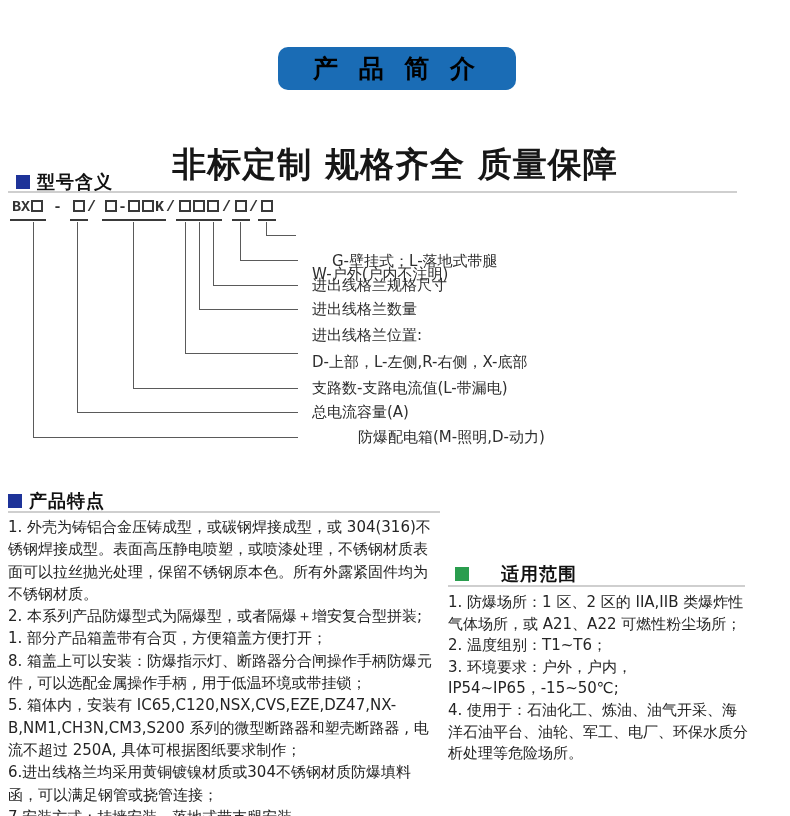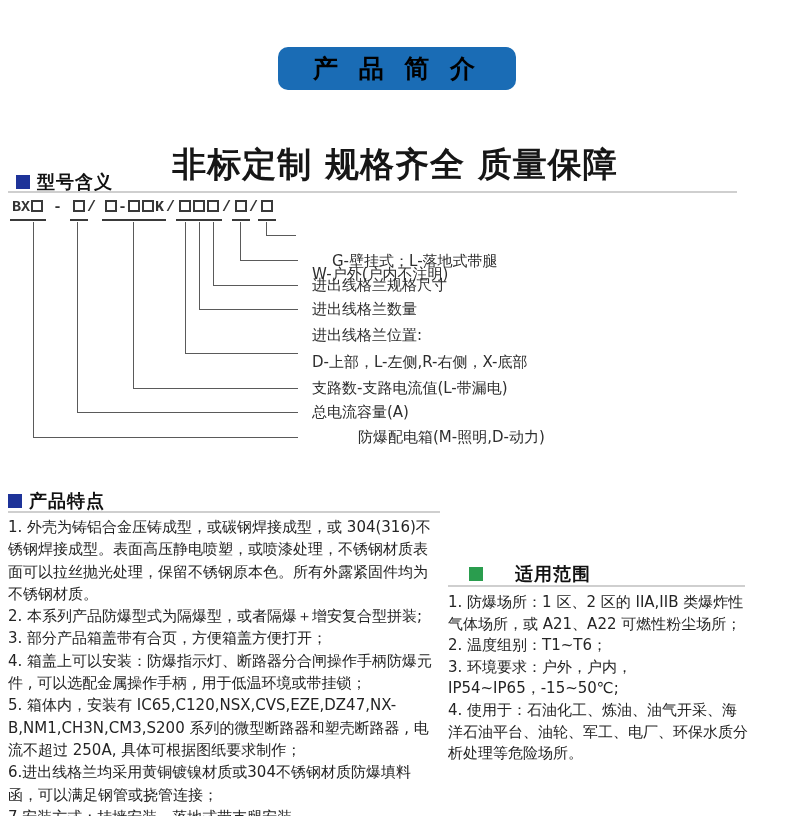--- a/index.html
+++ b/index.html
@@ -100,28 +100,28 @@
 </div>
 
 <div class="sec-head" style="left:8px;top:489px;">
   <span class="bullet navy"></span>
   <span>产品特点</span>
 </div>
 <div class="divider" style="left:8px;top:511px;width:432px;"></div>
 <div class="feat-list">
   <div>1. 外壳为铸铝合金压铸成型，或碳钢焊接成型，或 304(316)不锈钢焊接成型。表面高压静电喷塑，或喷漆处理，不锈钢材质表面可以拉丝抛光处理，保留不锈钢原本色。所有外露紧固件均为不锈钢材质。</div>
   <div>2. 本系列产品防爆型式为隔爆型，或者隔爆＋增安复合型拼装;</div>
-  <div>3. 部分产品箱盖带有合页，方便箱盖方便打开；</div>
-  <div>4. 箱盖上可以安装：防爆指示灯、断路器分合闸操作手柄防爆元件 , 可以选配金属操作手柄 , 用于低温环境或带挂锁；</div>
+  <div>1. 部分产品箱盖带有合页，方便箱盖方便打开；</div>
+  <div>8. 箱盖上可以安装：防爆指示灯、断路器分合闸操作手柄防爆元件 , 可以选配金属操作手柄 , 用于低温环境或带挂锁；</div>
   <div>5. 箱体内，安装有 IC65,C120,NSX,CVS,EZE,DZ47,NX-B,NM1,CH3N,CM3,S200 系列的微型断路器和塑壳断路器 , 电流不超过 250A, 具体可根据图纸要求制作；</div>
   <div>6.进出线格兰均采用黄铜镀镍材质或304不锈钢材质防爆填料函，可以满足钢管或挠管连接；</div>
   <div>7.安装方式：挂墙安装，落地式带支腿安装。</div>
 </div>
 
-<div class="sec-head" style="left:469px;top:562px;gap:32px;">
+<div class="sec-head" style="left:455px;top:562px;gap:32px;">
   <span class="bullet green"></span>
   <span>适用范围</span>
 </div>
 <div class="divider" style="left:448px;top:585px;width:297px;"></div>
 <div class="scope-list">
   <div>1. 防爆场所：1 区、2 区的 IIA,IIB 类爆炸性气体场所，或 A21、A22 可燃性粉尘场所；</div>
   <div>2. 温度组别：T1~T6；</div>
   <div>3. 环境要求：户外，户内，IP54~IP65，-15~50℃;</div>
   <div>4. 使用于：石油化工、炼油、油气开采、海洋石油平台、油轮、军工、电厂、环保水质分析处理等危险场所。</div>
 </div>

